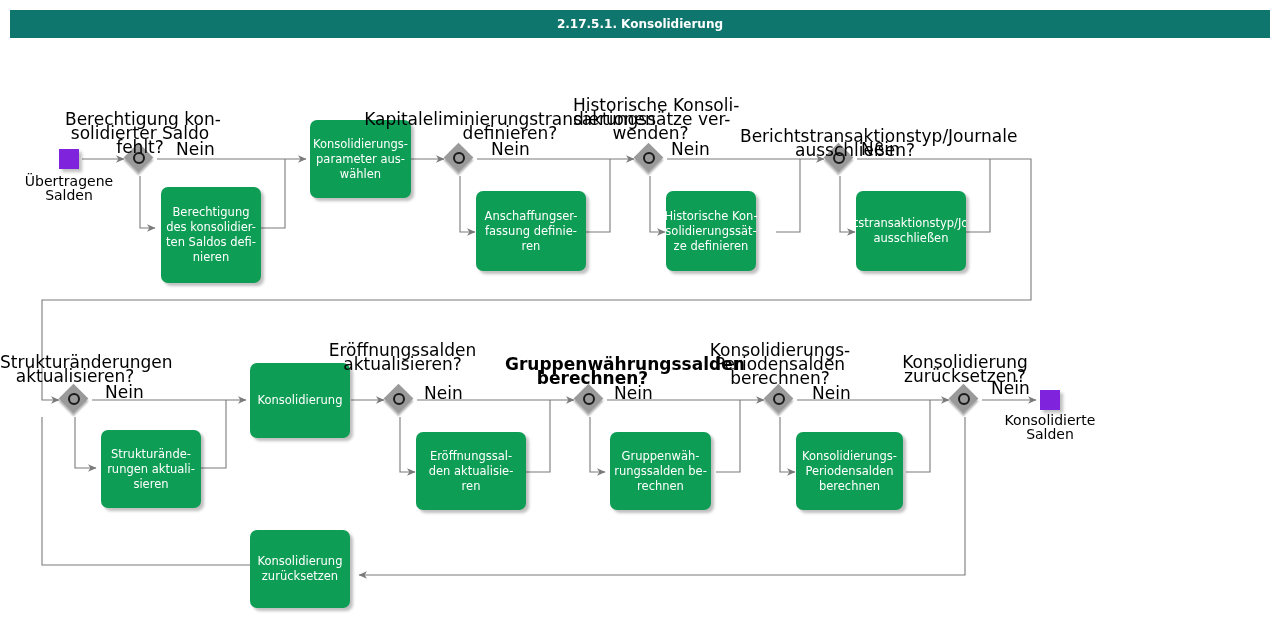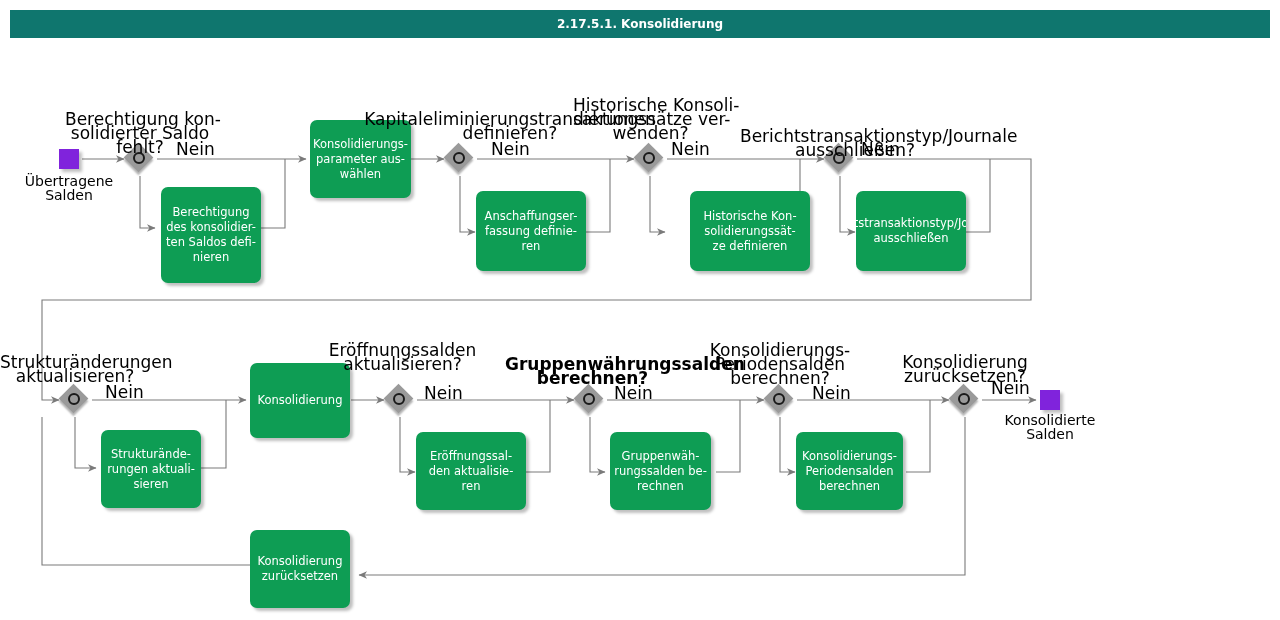--- a/index.html
+++ b/index.html
@@ -177,21 +177,21 @@
 
   <div class="gw" style="left:635px;top:144px;">
     <div class="dia"></div>
     <div class="ring"></div>
   </div>
   <div class="gw-label" style="left:573px;top:98px;width:155px;">Historische Konsoli-
 dierungssätze ver-
 wenden?</div>
   <div class="flow-label" style="left:671px;top:142px;">Nein</div>
 
-  <div class="task" style="left:666px;top:191px;width:120px;height:80px;margin-left:24px;">
+  <div class="task" style="left:666px;top:191px;width:90px;height:80px;">
     <span class="tx">Historische Kon-
 solidierungssät-
 ze definieren</span>
   </div>
 
   <div class="gw" style="left:825px;top:144px;">
     <div class="dia"></div>
     <div class="ring"></div>
   </div>
   <div class="gw-label" style="left:740px;top:129px;width:230px;">Berichtstransaktionstyp/Journale

